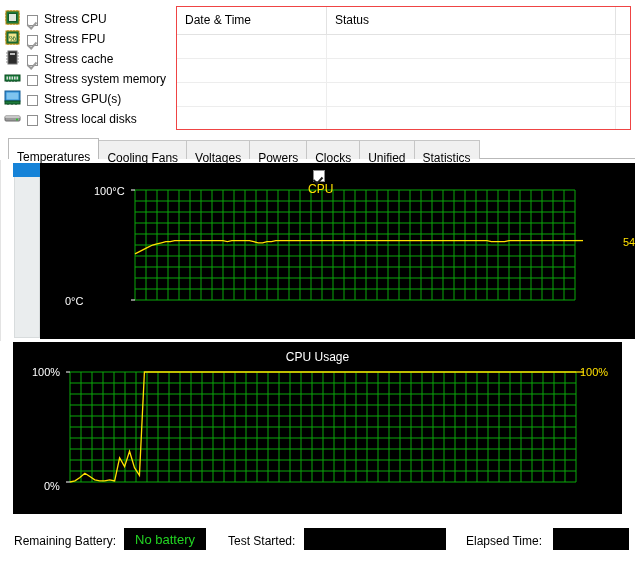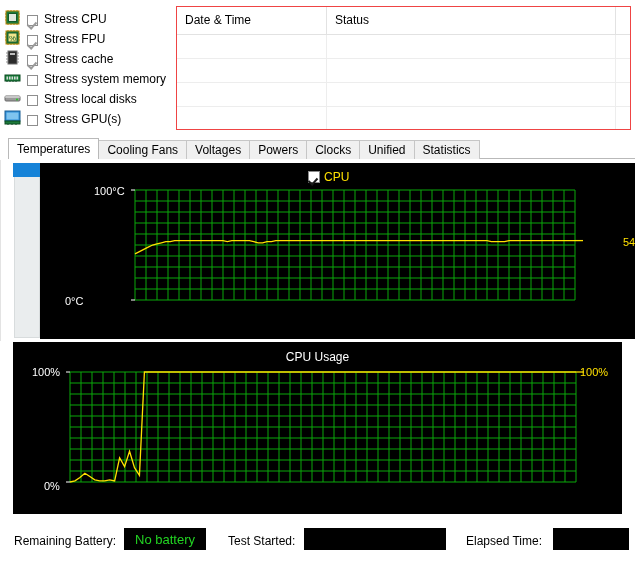--- a/index.html
+++ b/index.html
@@ -34,21 +34,21 @@
   .col-dt{width:150px;border-right:1px solid #e2e2e2;height:100%;}
   .col-st{flex:1;border-right:1px solid #e2e2e2;height:100%;}
   .col-x{width:14px;height:100%;}
   .log-row{display:flex;height:24px;border-bottom:1px solid #ededed;box-sizing:border-box;}
   .log-row .col-dt,.log-row .col-st{border-right:1px solid #ededed;}
 
   
   .tabstrip{position:absolute;left:8px;top:138px;width:627px;height:21px;
     display:flex;align-items:flex-end;}
   .tabstrip:after{content:"";position:absolute;left:0;bottom:0;width:627px;height:1px;background:#b9b9b9;}
-  .tab{height:19px;line-height:19px;padding:0 8px;font-size:12px;color:#000;
+  .tab{height:19px;line-height:19px;padding:8px 8px;font-size:12px;color:#000;
     background:#f0f0f0;border:1px solid #c6c6c6;border-bottom:none;
     box-sizing:border-box;position:relative;z-index:1;margin-right:-1px;white-space:nowrap;}
   .tab.active{background:#fff;height:21px;line-height:20px;z-index:3;border-color:#b9b9b9;}
 
   
   .minilist{position:absolute;left:14px;top:163px;width:26px;height:175px;
     background:#eaedee;border:1px solid #d8dcdd;box-sizing:border-box;}
   .minilist-sel{position:absolute;left:13px;top:163px;width:28px;height:14px;background:#1683d8;}
   .minilist-divider{position:absolute;left:0px;top:160px;width:1px;height:181px;background:#e3e3e3;}
 
@@ -144,42 +144,42 @@
               </g>
           </svg>
         </span>
         <span class="cb"></span>
         <span class="stress-label">Stress system memory</span>
       </div>
 
       <div class="stress-row">
         <span class="ico">
           <svg width="17" height="16" viewBox="0 0 17 16">
-            <rect x="1" y="6" width="15" height="5" rx="1" fill="#9a9a9a" stroke="#6b6b6b"></rect>
-            <rect x="1" y="6" width="15" height="2" rx="1" fill="#c7c7c7"></rect>
-            <circle cx="13" cy="9.5" r="1" fill="#22cc22"></circle>
-          </svg>
-        </span>
-        <span class="cb"></span>
-        <span class="stress-label">Stress local disks</span>
-      </div>
-
-      <div class="stress-row">
-        <span class="ico">
-          <svg width="17" height="16" viewBox="0 0 17 16">
             <rect x="1" y="1" width="15" height="10" fill="#2f8fd8" stroke="#1b5f93"></rect>
             <rect x="2.5" y="2.5" width="12" height="7" fill="#7fc4ef"></rect>
             <rect x="1" y="11" width="15" height="3" fill="#1d7a3a" stroke="#0d4a22"></rect>
             <g stroke="#0d4a22">
                 <path d="M4 14 V15 M8 14 V15 M12 14 V15"></path>
               </g>
           </svg>
         </span>
         <span class="cb"></span>
         <span class="stress-label">Stress GPU(s)</span>
+      </div>
+
+      <div class="stress-row">
+        <span class="ico">
+          <svg width="17" height="16" viewBox="0 0 17 16">
+            <rect x="1" y="6" width="15" height="5" rx="1" fill="#9a9a9a" stroke="#6b6b6b"></rect>
+            <rect x="1" y="6" width="15" height="2" rx="1" fill="#c7c7c7"></rect>
+            <circle cx="13" cy="9.5" r="1" fill="#22cc22"></circle>
+          </svg>
+        </span>
+        <span class="cb"></span>
+        <span class="stress-label">Stress local disks</span>
       </div>
 
     </div>
 
     <div class="logtable">
       <div class="log-head">
         <div class="log-cell col-dt">Date &amp; Time</div>
         <div class="log-cell col-st">Status</div>
         <div class="log-cell col-x"></div>
       </div>
@@ -214,21 +214,21 @@
     <div class="tab">Clocks</div>
     <div class="tab">Unified</div>
     <div class="tab">Statistics</div>
   </div>
 
   <div class="minilist-divider"></div>
   <div class="minilist"></div>
   <div class="minilist-sel"></div>
 
   <div class="chart" id="chart-temp">
-    <div class="cpu-legend" style="left:268px;top:7px;">
+    <div class="cpu-legend" style="left:268px;top:7px;flex-direction:column;">
       <span class="cbw"></span>
       <span class="lbl">CPU</span>
     </div>
     <div class="axlabel white" style="left:13px;top:22px;margin-left:41px;">100°C</div>
     <div class="axlabel white" style="left:25px;top:132px;">0°C</div>
     <div class="axlabel yellow" style="left:535px;top:73px;margin-left:48px;">54</div>
     <svg id="svg-temp" width="595" height="176">
         <g>
           <line x1="95" y1="27" x2="95" y2="137" stroke="#0aa80a" stroke-width="1"></line>
           <line x1="106" y1="27" x2="106" y2="137" stroke="#0aa80a" stroke-width="1"></line>

